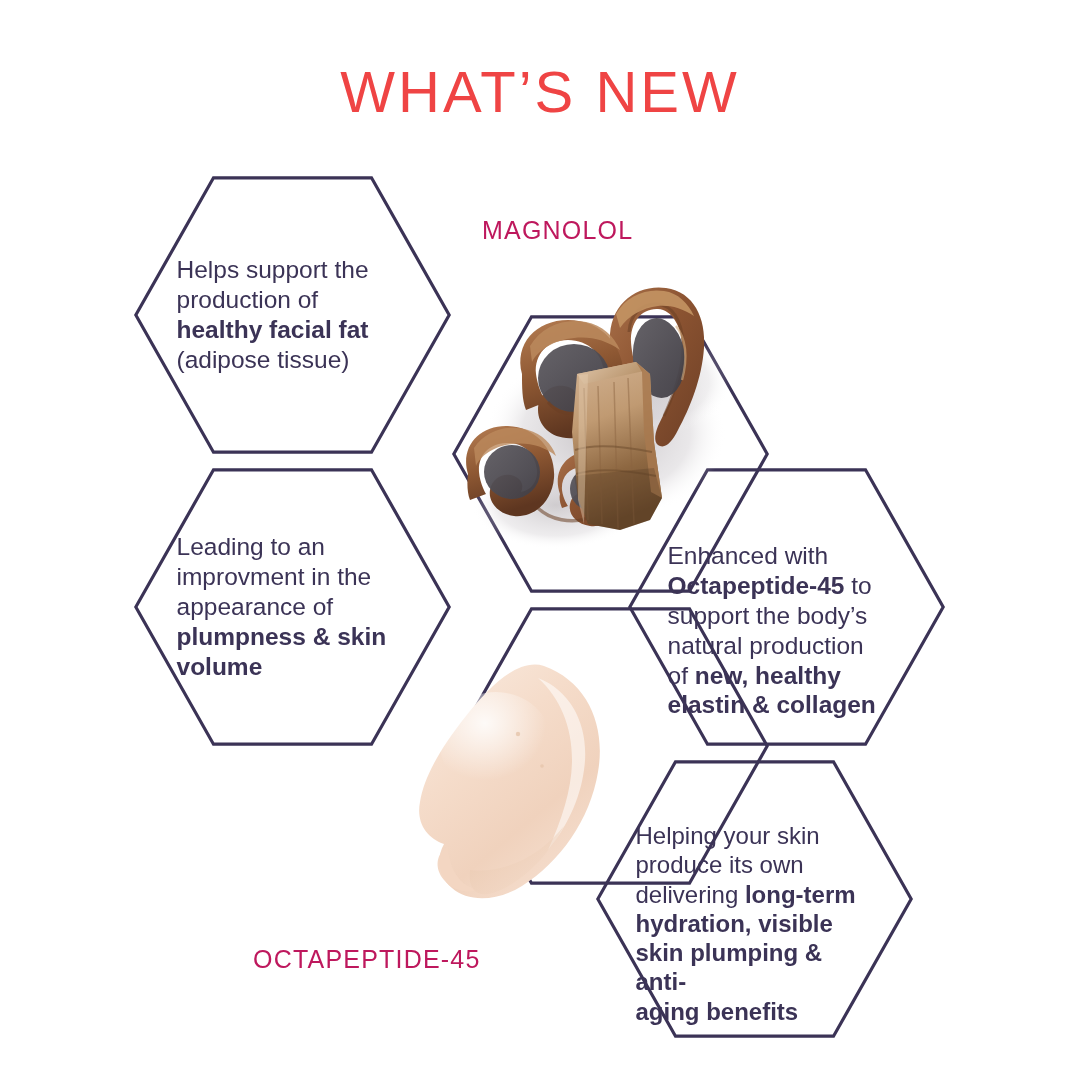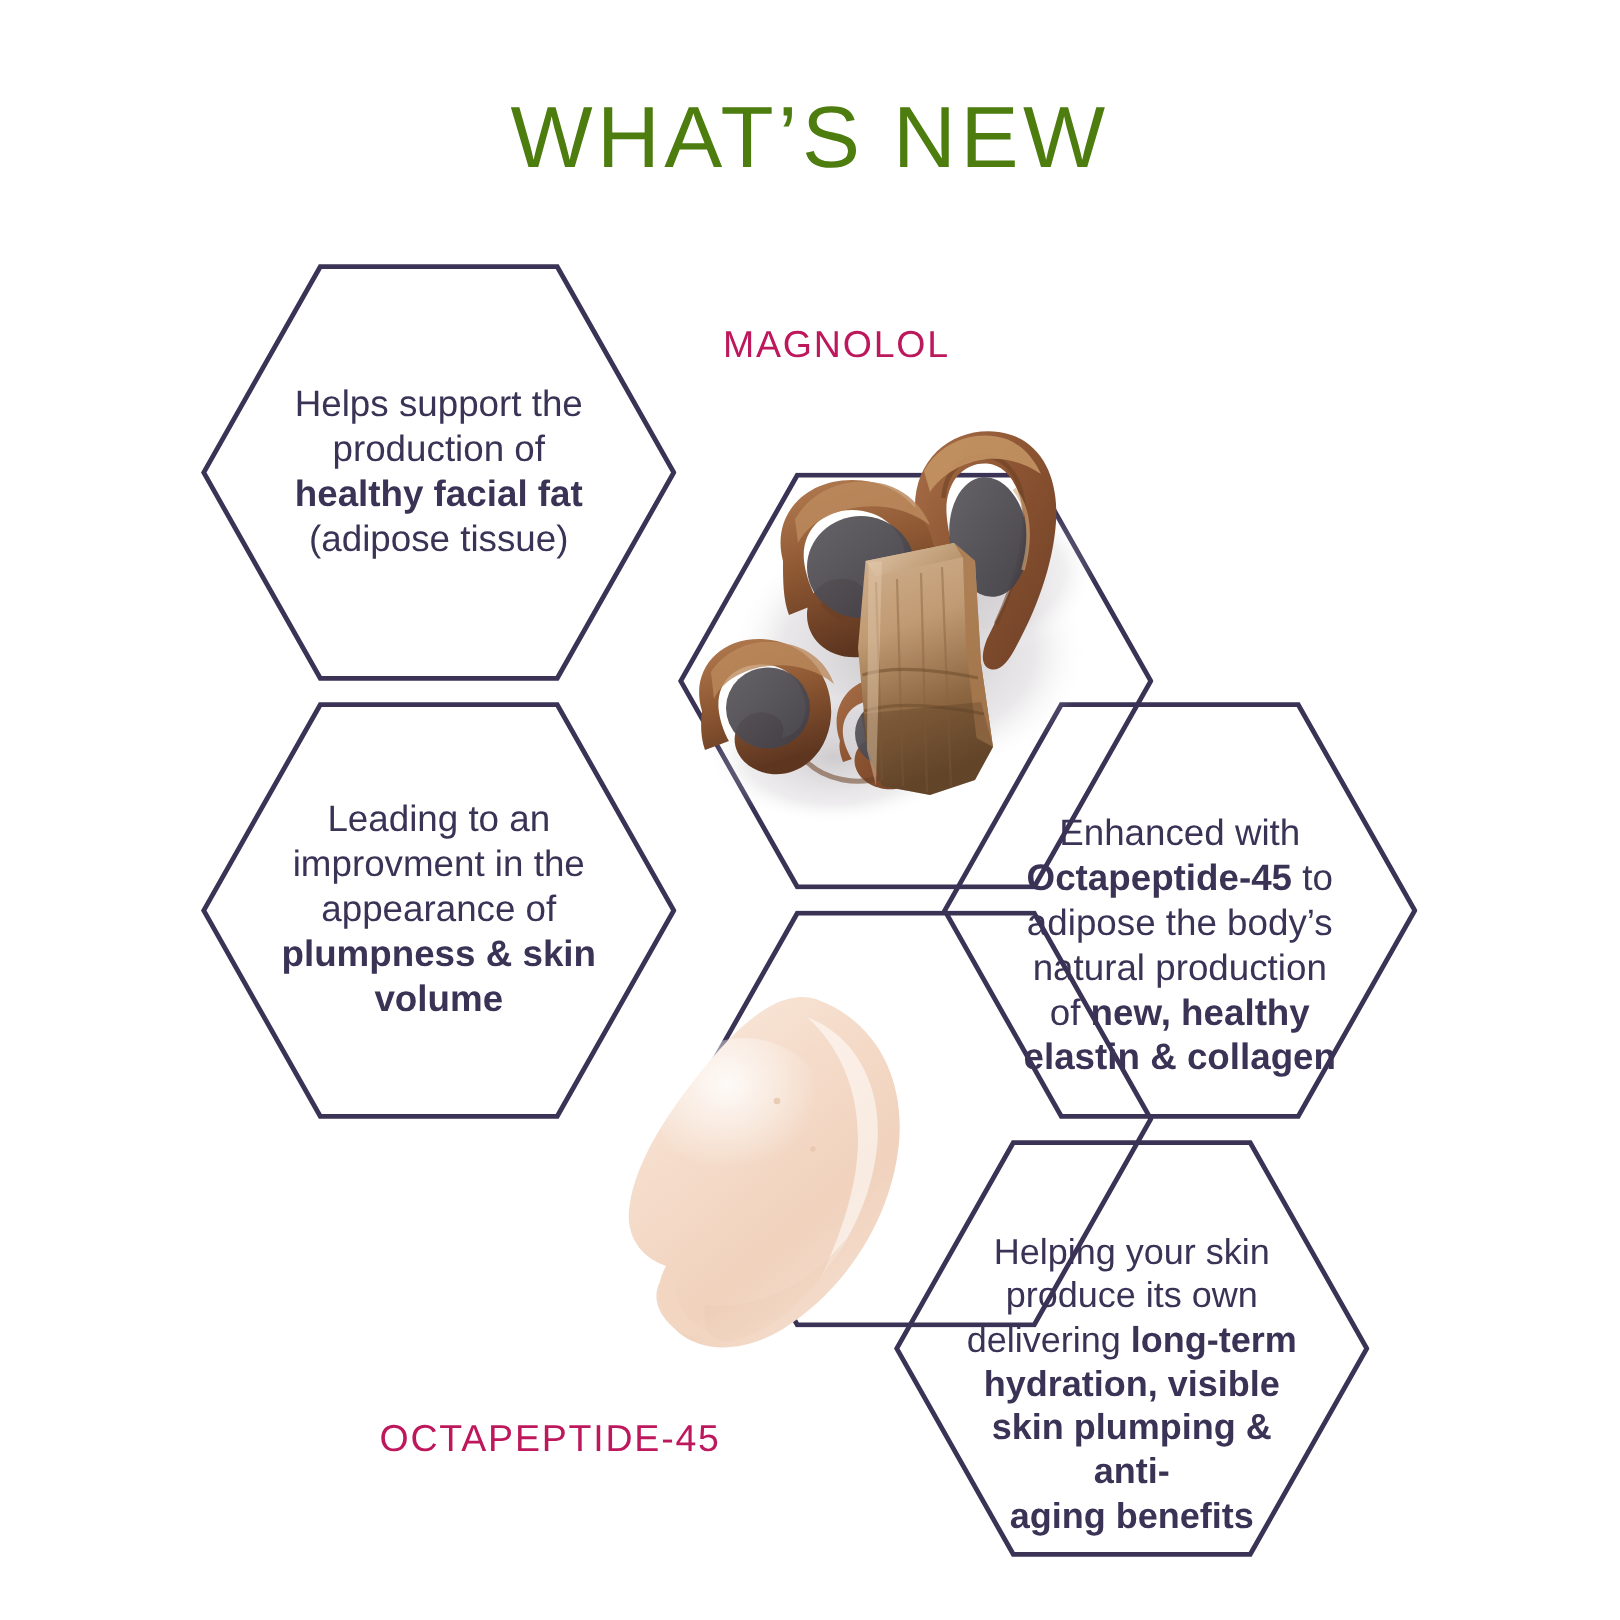--- a/index.html
+++ b/index.html
@@ -12,21 +12,21 @@
   #stage { position: relative; width: 1080px; height: 1080px; background: #fff; }
 
   
   .page-title {
     position: absolute;
     left: 0; top: 58px; width: 1080px;
     text-align: center;
     font-size: 58px;
     letter-spacing: 3px;
     font-weight: 400;
-    color: #4d7c0f;
+    color: #ef4444;
   }
 
   
   .caption {
     position: absolute;
     font-size: 25px;
     letter-spacing: 1.2px;
     font-weight: 400;
     color: #be185d;
     white-space: nowrap;
@@ -51,21 +51,20 @@
     stroke: #3b3356;
     stroke-width: 3.2;
     stroke-linejoin: miter;
   }
   .hex .txt {
     position: absolute;
     left: 50%;
     top: 50%;
     transform: translate(-50%, -50%);
     width: 232px;
-    text-align: center;
     font-size: 24.5px;
     line-height: 1.22;
     color: #3b3356;
     font-weight: 400;
   }
   .hex .txt b { font-weight: 700; }
 
   
   #hex-1 { left: 134px; top: 176px; }
   #hex-2 { left: 134px; top: 468px; }
@@ -273,21 +272,21 @@
     </div>
   </div>
 
   <div class="hex z-line" id="hex-3">
     <svg class="outline" viewBox="0 0 317 278" preserveAspectRatio="none">
       <polygon points="79.5,1.8 237.5,1.8 315.2,139 237.5,276.2 79.5,276.2 1.8,139"></polygon>
     </svg>
     <div class="txt">
       <div>Enhanced with</div>
       <div><b>Octapeptide-45</b><span> to</span></div>
-      <div>adipose the body’s</div>
+      <div>support the body’s</div>
       <div>natural production</div>
       <div><span>of </span><b>new, healthy</b></div>
       <div><b>elastin &amp; collagen</b></div>
     </div>
   </div>
 
   <div class="hex z-line" id="hex-4">
     <svg class="outline" viewBox="0 0 317 278" preserveAspectRatio="none">
       <polygon points="79.5,1.8 237.5,1.8 315.2,139 237.5,276.2 79.5,276.2 1.8,139"></polygon>
     </svg>

